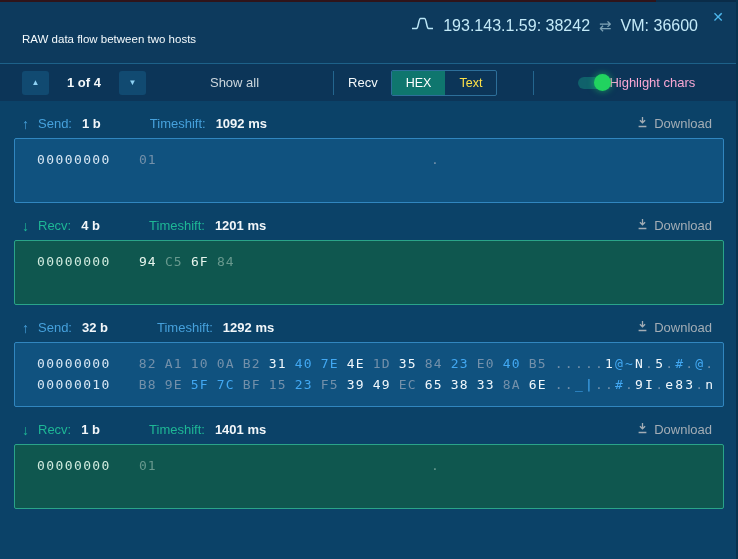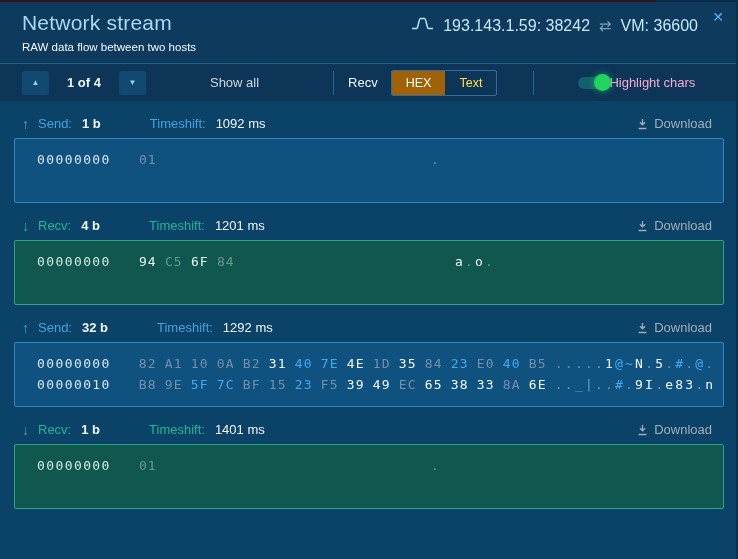--- a/index.html
+++ b/index.html
@@ -6,60 +6,60 @@
   html,body { width:738px; height:559px; overflow:hidden; }
   body { font-family:"Liberation Sans", sans-serif; background:#0b4268; position:relative; }
 
   .top-strip { height:2px; display:flex; }
   .top-strip .seg-a { width:656px; background:#2f141a; }
   .top-strip .seg-b { flex:1; background:#0a2c49; }
 
   
   .header { height:61px; background:#0d3a5d; position:relative; padding:9px 22px 0; }
   .title { color:#a6d9f3; font-size:21px; font-weight:500; letter-spacing:.2px; }
-  .subtitle { color:#f4fafd; font-size:11.5px; margin-top:6px; }
+  .subtitle { color:#f4fafd; font-size:11.5px; margin-top:22px; }
   .conn { position:absolute; right:40px; top:13px; display:flex; align-items:center; gap:9px;
           color:#c4eaf8; font-size:16px; }
   .swap { color:#7da2b5; font-size:15px; line-height:1; }
   .close-btn { position:absolute; right:10px; top:4px; background:none; border:none; cursor:pointer;
                color:#4db7ec; font-size:14px; line-height:1; padding:4px; }
 
   
   .toolbar { height:38px; background:#0c3558; border-top:1px solid #1d6189;
              display:flex; align-items:center; padding:0 22px; color:#fff; font-size:13px; }
   .pg-btn { width:27px; height:24px; background:#114a71; border:none; border-radius:3px;
             color:#8ed1f3; font-size:8px; cursor:pointer; line-height:1; }
   .pg-count { font-weight:600; margin:0 18px; color:#f4f8fa; }
   .show-all { background:none; border:none; color:#ccd6dd; font-size:13px; cursor:pointer; margin-left:64px; }
   .tb-div { width:1px; height:24px; background:#24668f; margin-left:74px; }
   .view-label { margin-left:14px; color:#f4f8fa; }
   .seg { display:flex; margin-left:13px; border:1px solid #2d6f9a; border-radius:2px; overflow:hidden; }
   .seg button { background:none; border:none; font-size:12.5px; padding:5px 14px; cursor:pointer;
                 color:#fde047; min-width:48px; }
-  .seg button.active { background:#a16207; color:#ffffff; }
+  .seg button.active { background:#0f766e; color:#ffffff; }
   .tb-div2 { width:1px; height:24px; background:#24668f; margin-left:36px; }
   .toggle { margin-left:44px; width:31px; height:12px; background:#10616b; border-radius:7px;
             position:relative; border:none; cursor:pointer; }
   .knob { position:absolute; right:-2px; top:-3px; width:17px; height:17px; border-radius:50%;
           background:#21d35f; box-shadow:0 0 7px rgba(33,211,95,.65); }
   .hl-label { margin-left:0; color:#f9a8d4; }
 
   
   .content { height:458px; background:#0b4268; padding:0 14px; }
   .stream { margin-top:13px; }
   .s-head { display:flex; align-items:center; height:19px; margin-bottom:5px;
             padding:0 12px 0 8px; font-size:13px; }
   .arrow { font-size:14px; font-weight:700; width:16px; }
   .send .arrow, .send .dir-label, .send .ts-label { color:#46a1dc; }
   .recv .arrow, .recv .dir-label, .recv .ts-label { color:#1eb795; }
   .size { color:#f2f6f9; font-weight:700; margin-left:10px; }
   .ts-label { margin-left:49px; }
-  .ts-value { color:#f2f6f9; font-weight:400; margin-left:10px; }
+  .ts-value { color:#f2f6f9; font-weight:700; margin-left:10px; }
   .download { margin-left:auto; background:none; border:none; cursor:pointer; display:flex;
-              align-items:center; gap:6px; color:#a3adb5; font-size:13px; }
+              gap:6px; color:#a3adb5; font-size:13px; }
   .download svg { display:block; }
 
   .hexbox { height:65px; border-radius:2px; padding:10px 16px 0 22px;
             font-family:"DejaVu Sans Mono", monospace; font-size:13px; }
   .send .hexbox { background:#10527f; border:1px solid #3186bf; }
   .recv .hexbox { background:#0f574f; border:1px solid #2aa489; }
   .hrow { display:flex; line-height:21px; white-space:nowrap;align-items:center; }
   .off { display:inline-block; width:74px; margin-right:28px; letter-spacing:1.4px; }
   .send .off { color:#d7e7f4; }
   .recv .off { color:#d0ebdf; }
@@ -76,21 +76,20 @@
 </style>
 </head>
 <body>
 
 <div class="top-strip">
   <div class="seg-a"></div>
   <div class="seg-b"></div>
 </div>
 
 <header class="header">
-  <div class="title">Network stream</div>
   <div class="subtitle">RAW data flow between two hosts</div>
   <div class="conn">
     <span>
       <svg width="23" height="17" viewBox="0 0 23 17">
           <path d="M1 13.5 H5.5 C7.5 13.5 7.5 3.5 9.5 3.5 H13.5 C15.5 3.5 15.5 13.5 17.5 13.5 H22" stroke="#bce7f7" stroke-width="1.5" fill="none"></path>
         </svg>
     </span>
     <span>193.143.1.59: 38242</span>
     <span class="swap">⇄</span>
     <span>VM: 36600</span>
@@ -156,21 +155,20 @@
           <svg width="11" height="12" viewBox="0 0 11 12">
             <path d="M5.5 1 V6.6 M2.9 4.2 L5.5 6.8 L8.1 4.2 M1.6 10.5 H9.4" stroke="currentColor" stroke-width="1.3" fill="none"></path>
           </svg>
           <span class="dl-label">Download</span>
         </button>
       </div>
       <div class="hexbox">
         <div class="hrow">
           <span class="off">00000000</span>
           <span class="hx"><span class="b p">94</span><span class="b d">C5</span><span class="b p">6F</span><span class="b d">84</span></span>
-          <span class="as"><span class="p">a</span><span class="d">.</span><span class="p">o</span><span class="d">.</span></span>
         </div>
       </div>
     </section>
     <section class="stream send">
       <div class="s-head">
         <span class="arrow">↑</span>
         <span class="dir-label">Send:</span>
         <span class="size">32 b</span>
         <span class="ts-label">Timeshift:</span>
         <span class="ts-value">1292 ms</span>

